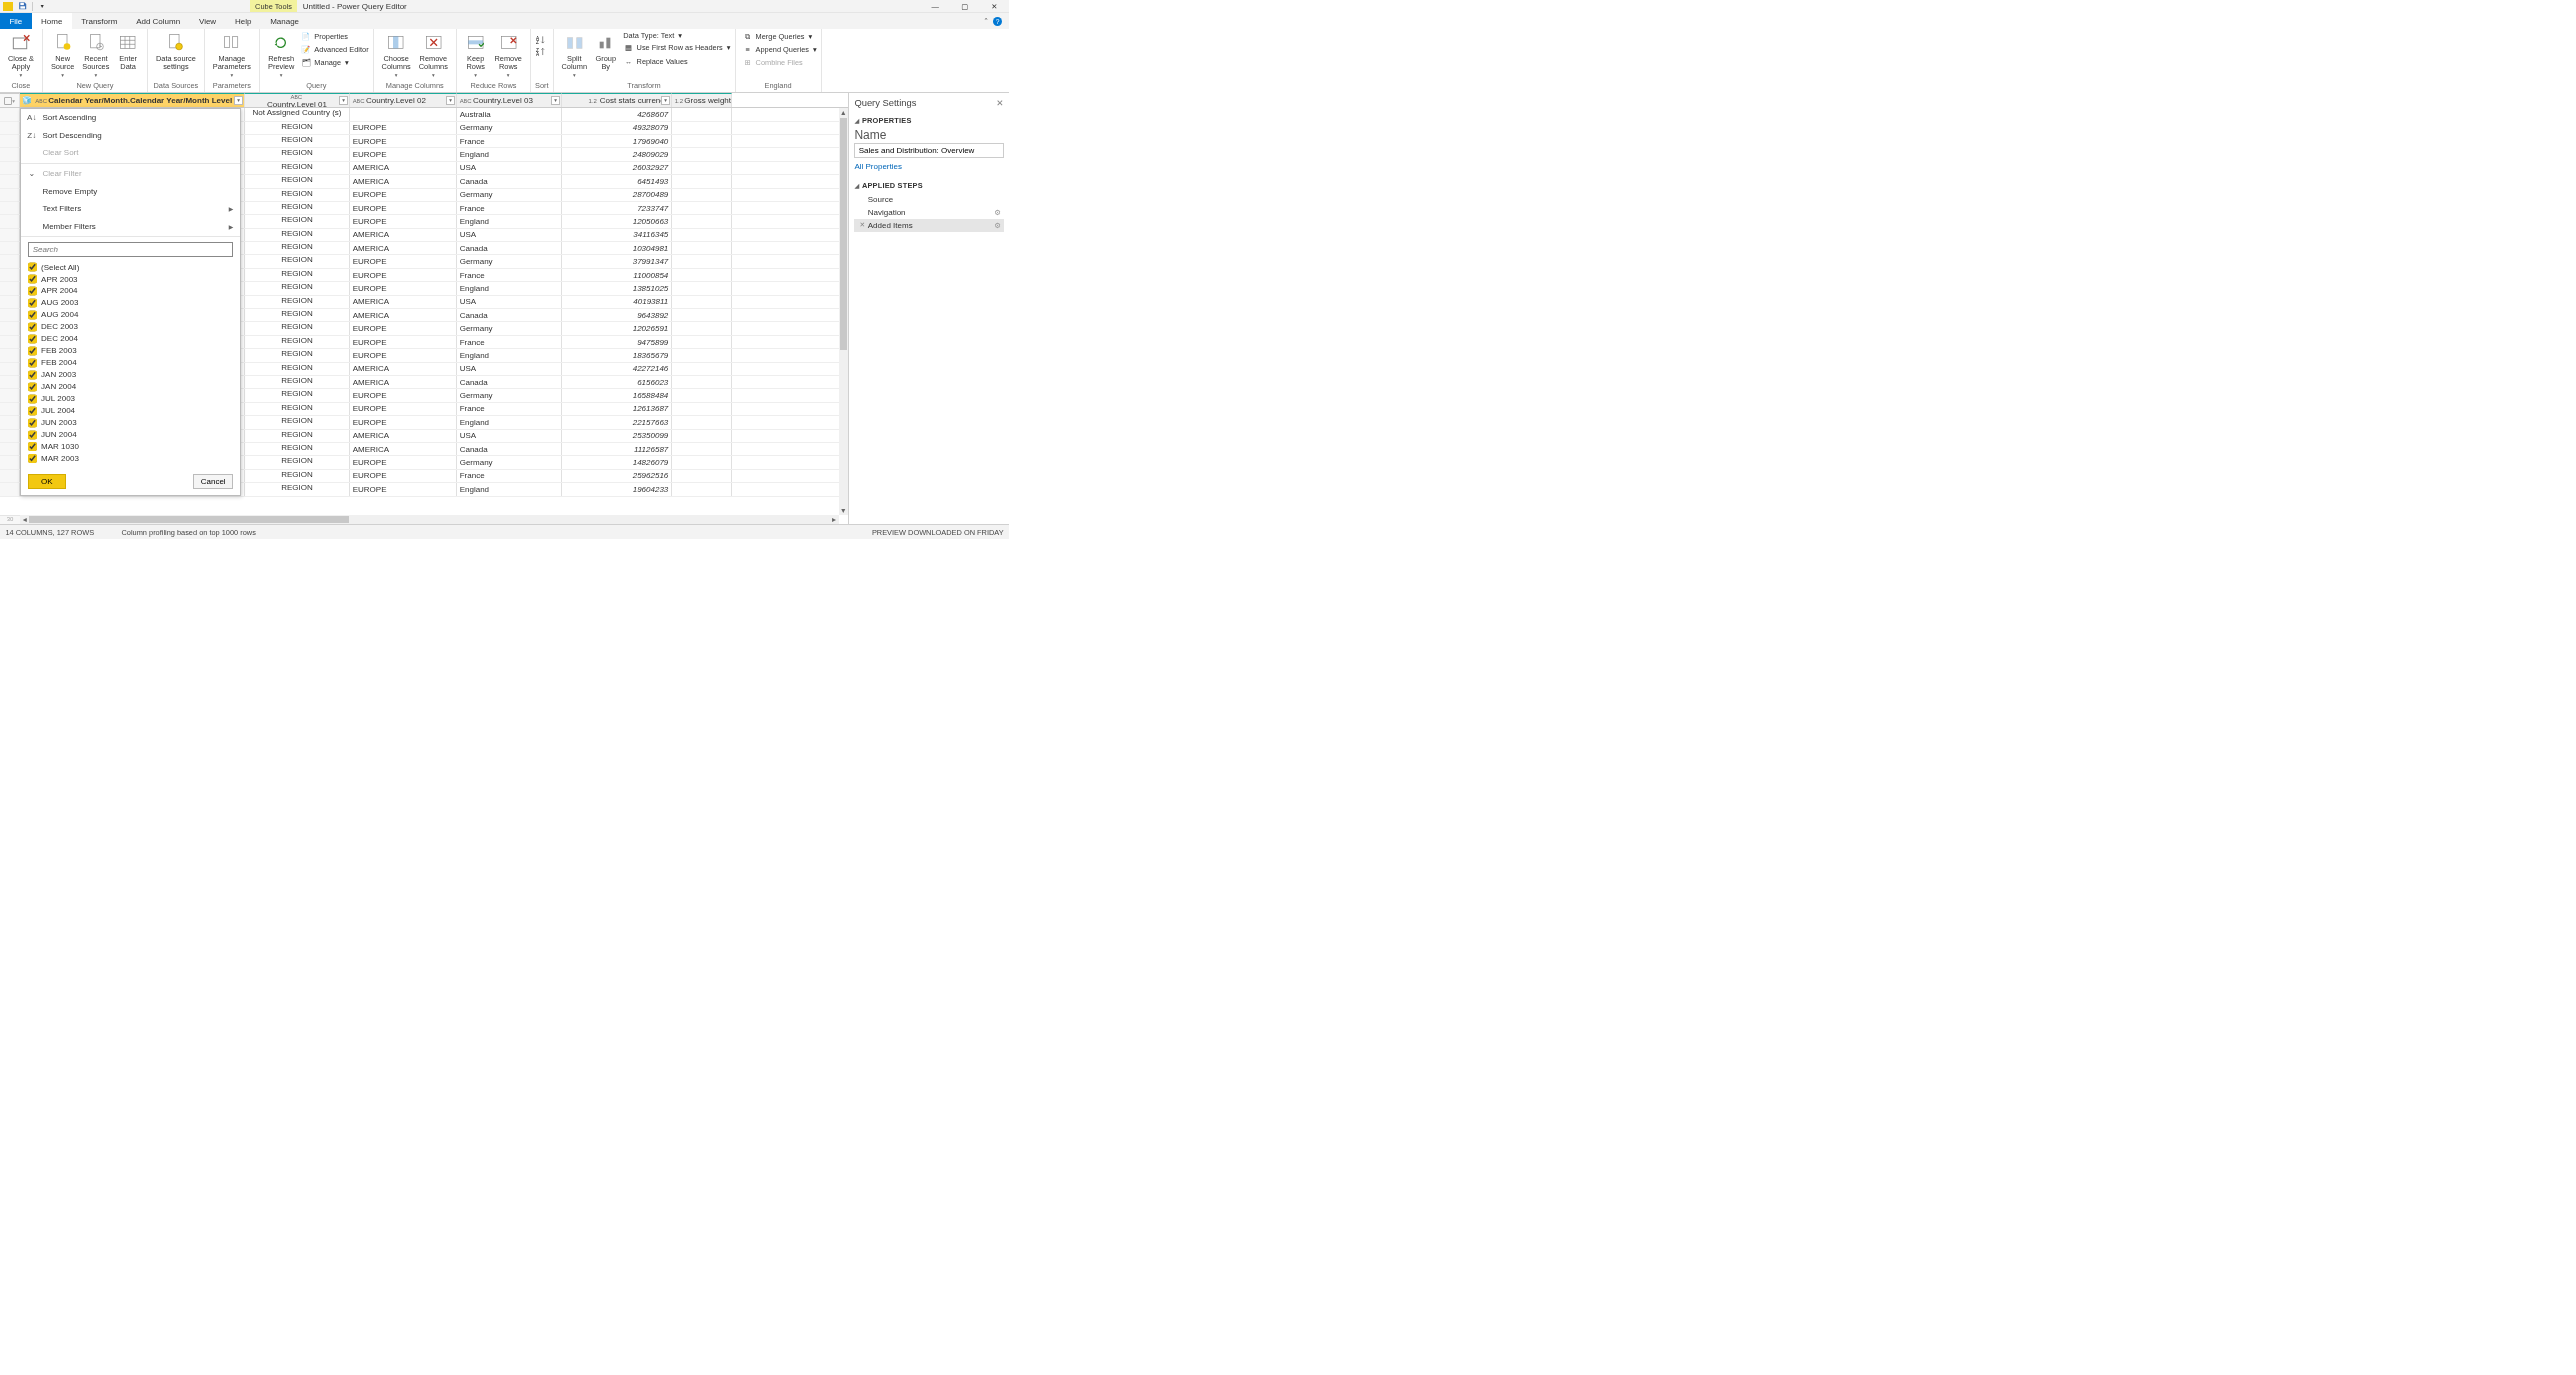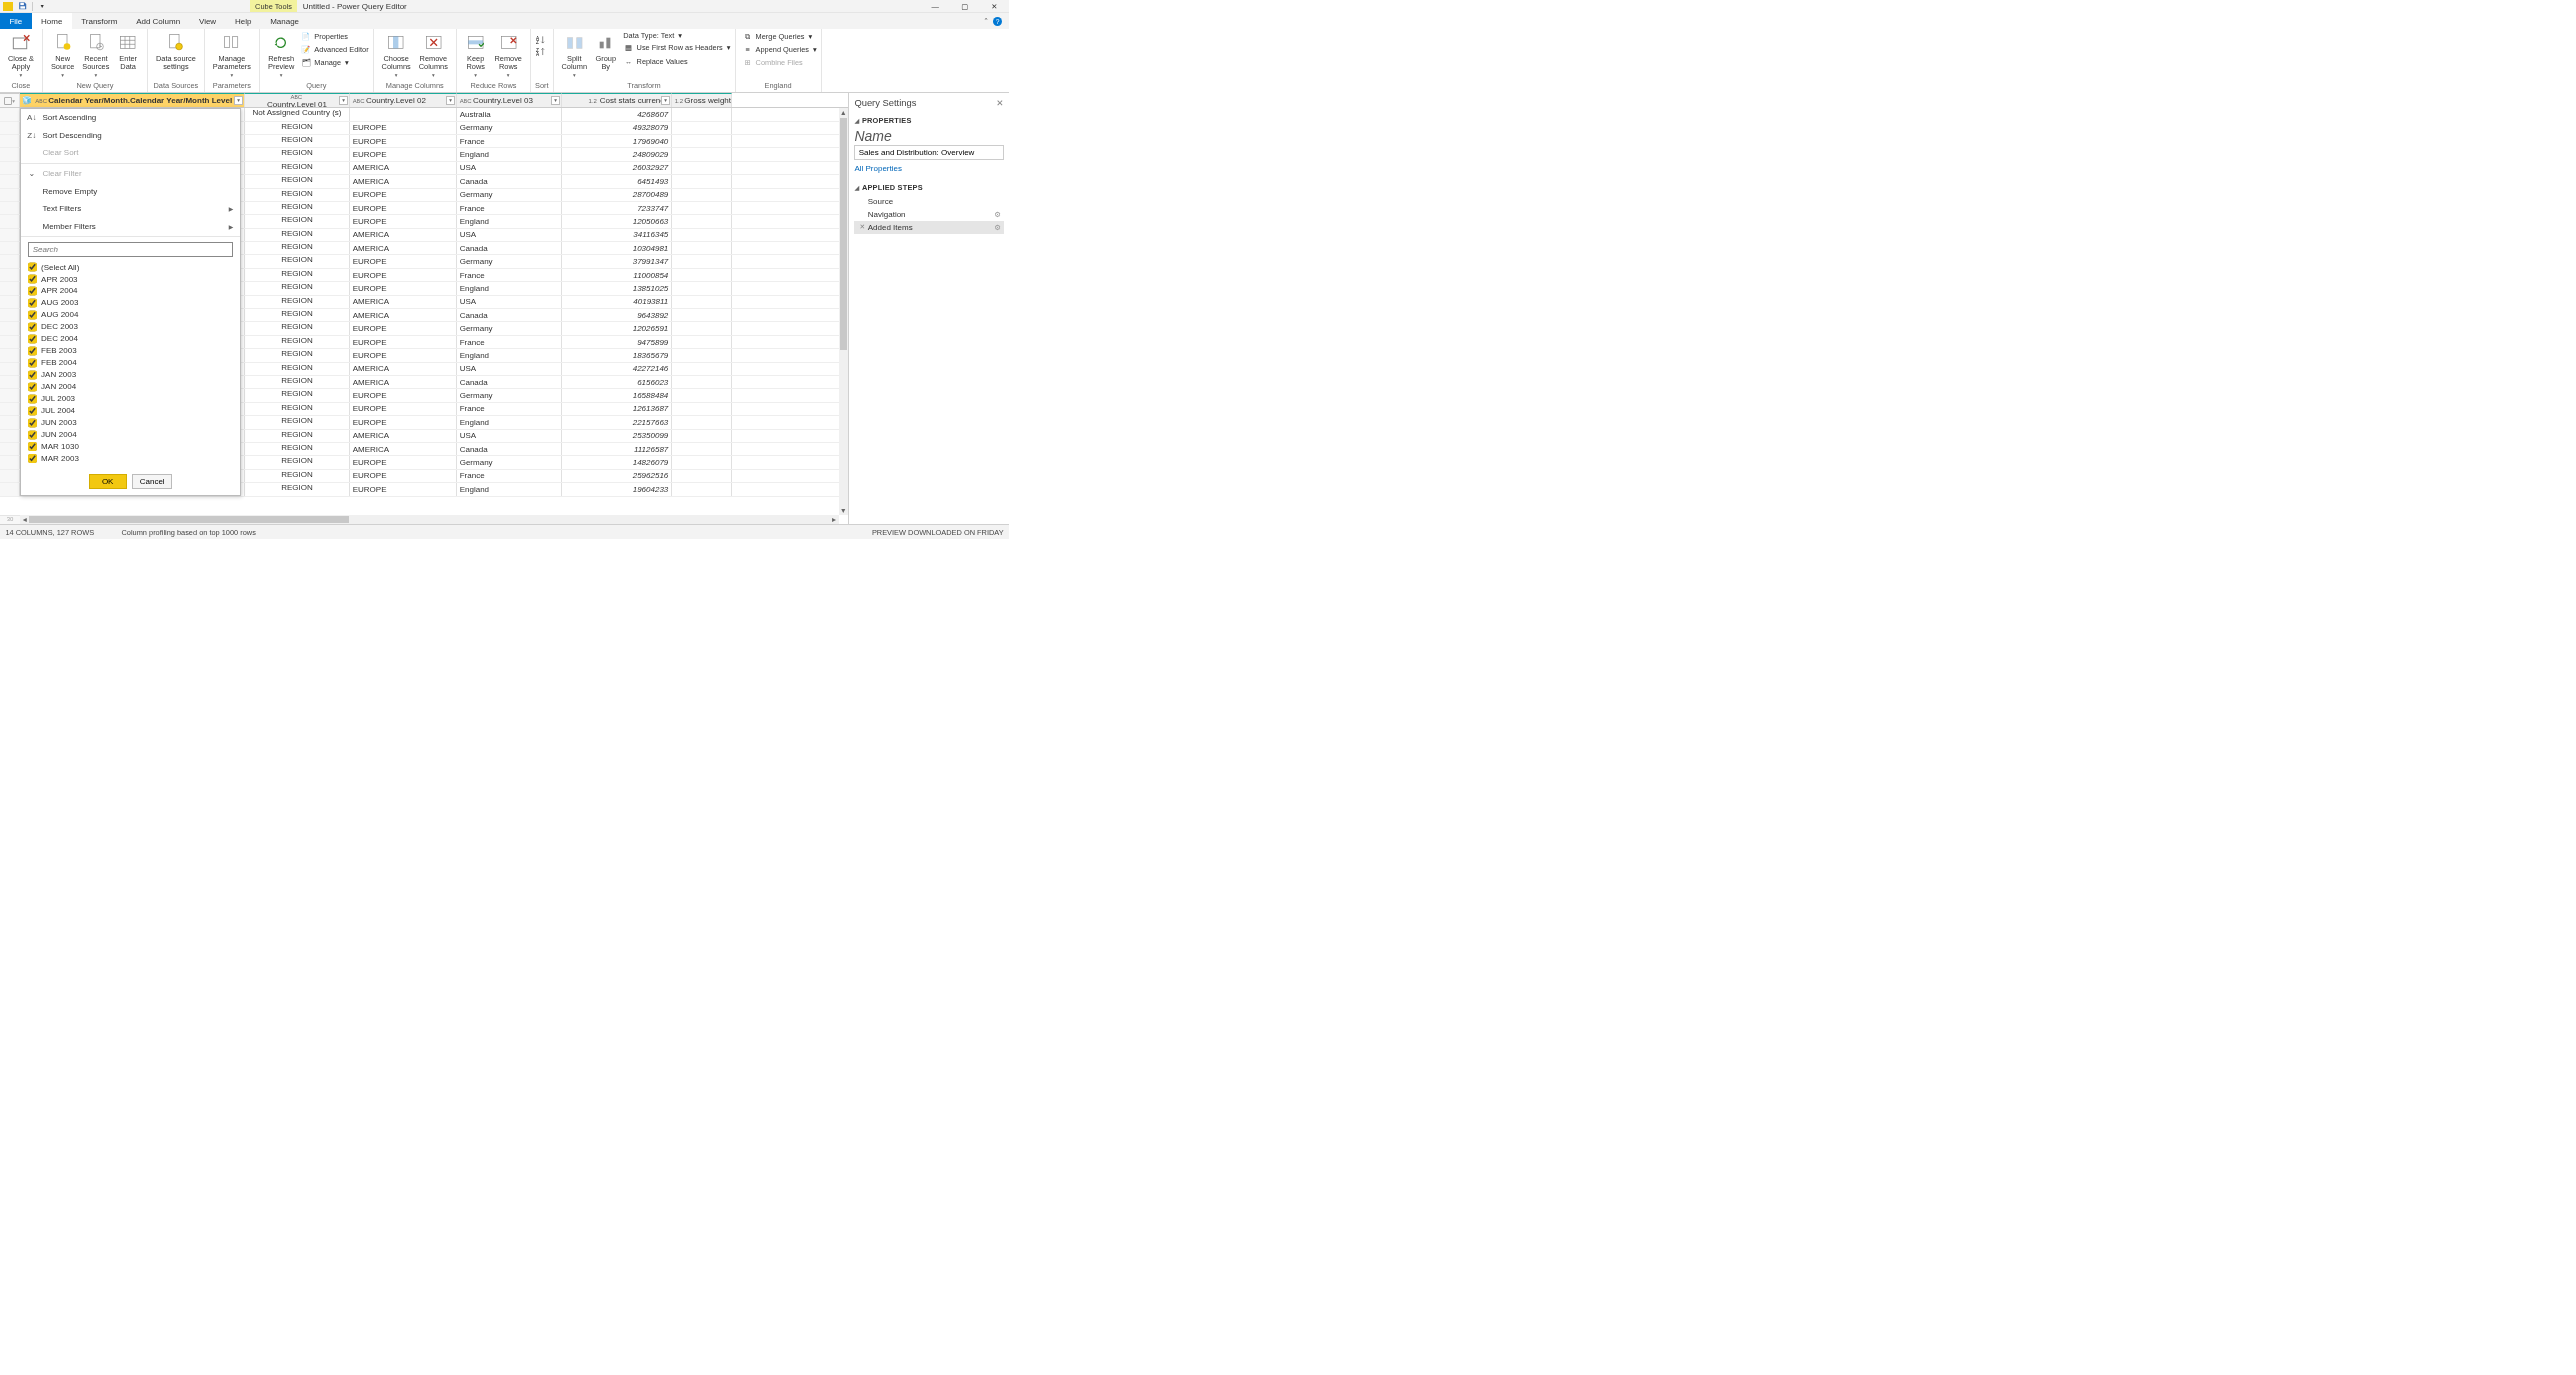--- a/index.html
+++ b/index.html
@@ -72,31 +72,31 @@
 .menu-item .mic { width: 10.7px; height: 10.7px; display: flex; align-items: center; justify-content: center; color: #555; }
 .menu-item.disabled { color: #aaa; }
 .menu-item .arrow-r { margin-left: auto; font-size: 6px; color: #666; }
 .menu-sep { height: 0.7px; background: #e5e5e5; margin: 1.3px 0; }
 .filter-search { margin: 4px 6.7px; }
 .filter-search input { width: 100%; padding: 2px 4px; border: 0.7px solid #888; font-size: 8px; font-style: italic; color: #888; }
 .filter-list { height: 208px; overflow-y: auto; margin: 0 4px; position: relative; }
 .filter-list-inner { padding-left: 2.7px; }
 .filter-item { display: flex; align-items: center; gap: 4px; padding: 1.3px 0; font-size: 8px; }
 .filter-item input[type=checkbox] { accent-color: #f2c811; width: 9.4px; height: 9.4px; }
-.filter-buttons { display: flex; justify-content: center; gap: 5.4px; padding: 5.4px 6.7px; }
+.filter-buttons { display: flex; justify-content: space-between; gap: 5.4px; padding: 5.4px 6.7px; }
 .filter-buttons button { min-width: 38px; padding: 2px 6.7px; font-size: 8px; border: 0.7px solid #bbb; background: #f5f5f5; cursor: pointer; }
 .filter-buttons button.primary { background: #f2c811; border-color: #d4ad00; }
 
 
 .settings-pane { width: 161px; border-left: 0.7px solid #d0d0d0; padding: 4px 5.4px; background: #fff; display: flex; flex-direction: column; }
 .settings-title { font-size: 9.4px; color: #444; display: flex; justify-content: space-between; align-items: center; padding-bottom: 2.7px; }
 .settings-title .close { cursor: pointer; color: #888; font-size: 8.7px; }
 .settings-section-h { font-size: 7.4px; font-weight: 600; letter-spacing: 0.2px; color: #333; padding: 5.4px 0 2.7px 0; display: flex; align-items: center; gap: 2.7px; }
 .settings-section-h .tri { font-size: 6px; color: #666; }
-.prop-label { font-size: 14px; color: #555; padding-bottom: 1.3px; font-style: italic; }
+.prop-label { font-size: 12px; color: #555; padding-bottom: 1.3px; }
 .prop-input { width: 100%; border: 0.7px solid #ccc; padding: 2px 3.4px; font-size: 8px; }
 .all-props { color: #0066b8; font-size: 8px; padding: 4px 0; cursor: pointer; }
 .steps-list { border: 0; }
 .step-item { display: flex; align-items: center; padding: 2px 2.7px; font-size: 8px; cursor: pointer; }
 .step-item.selected { background: #e5e5e5; }
 .step-item .sic { width: 10.7px; display: flex; justify-content: center; color: #888; font-size: 6.7px; }
 .step-item .gear { margin-left: auto; color: #999; font-size: 7.4px; }
 
 
 .statusbar { height: 14.8px; background: #f3f3f3; border-top: 0.7px solid #d0d0d0; display: flex; align-items: center; padding: 0 5.4px; font-size: 7.4px; color: #444; }

